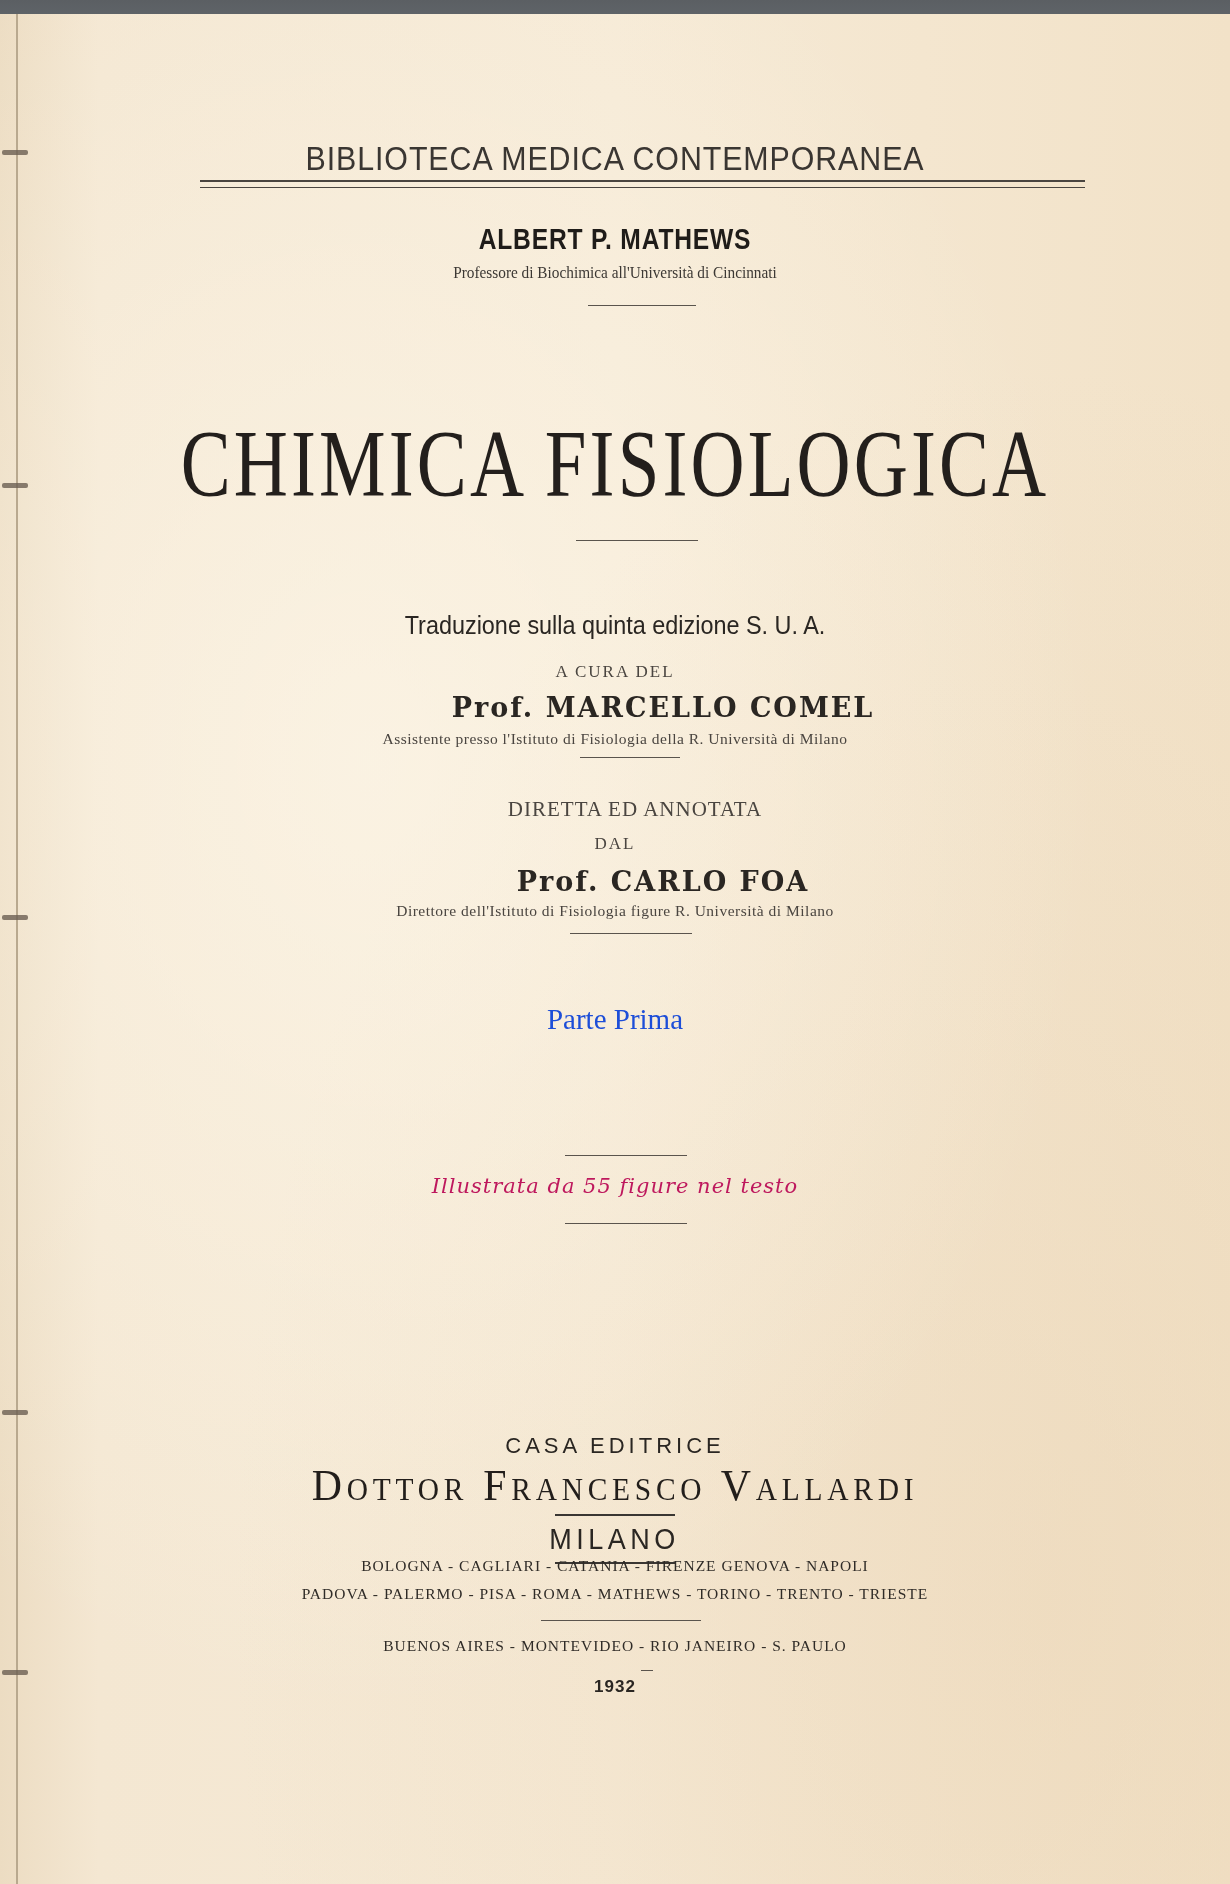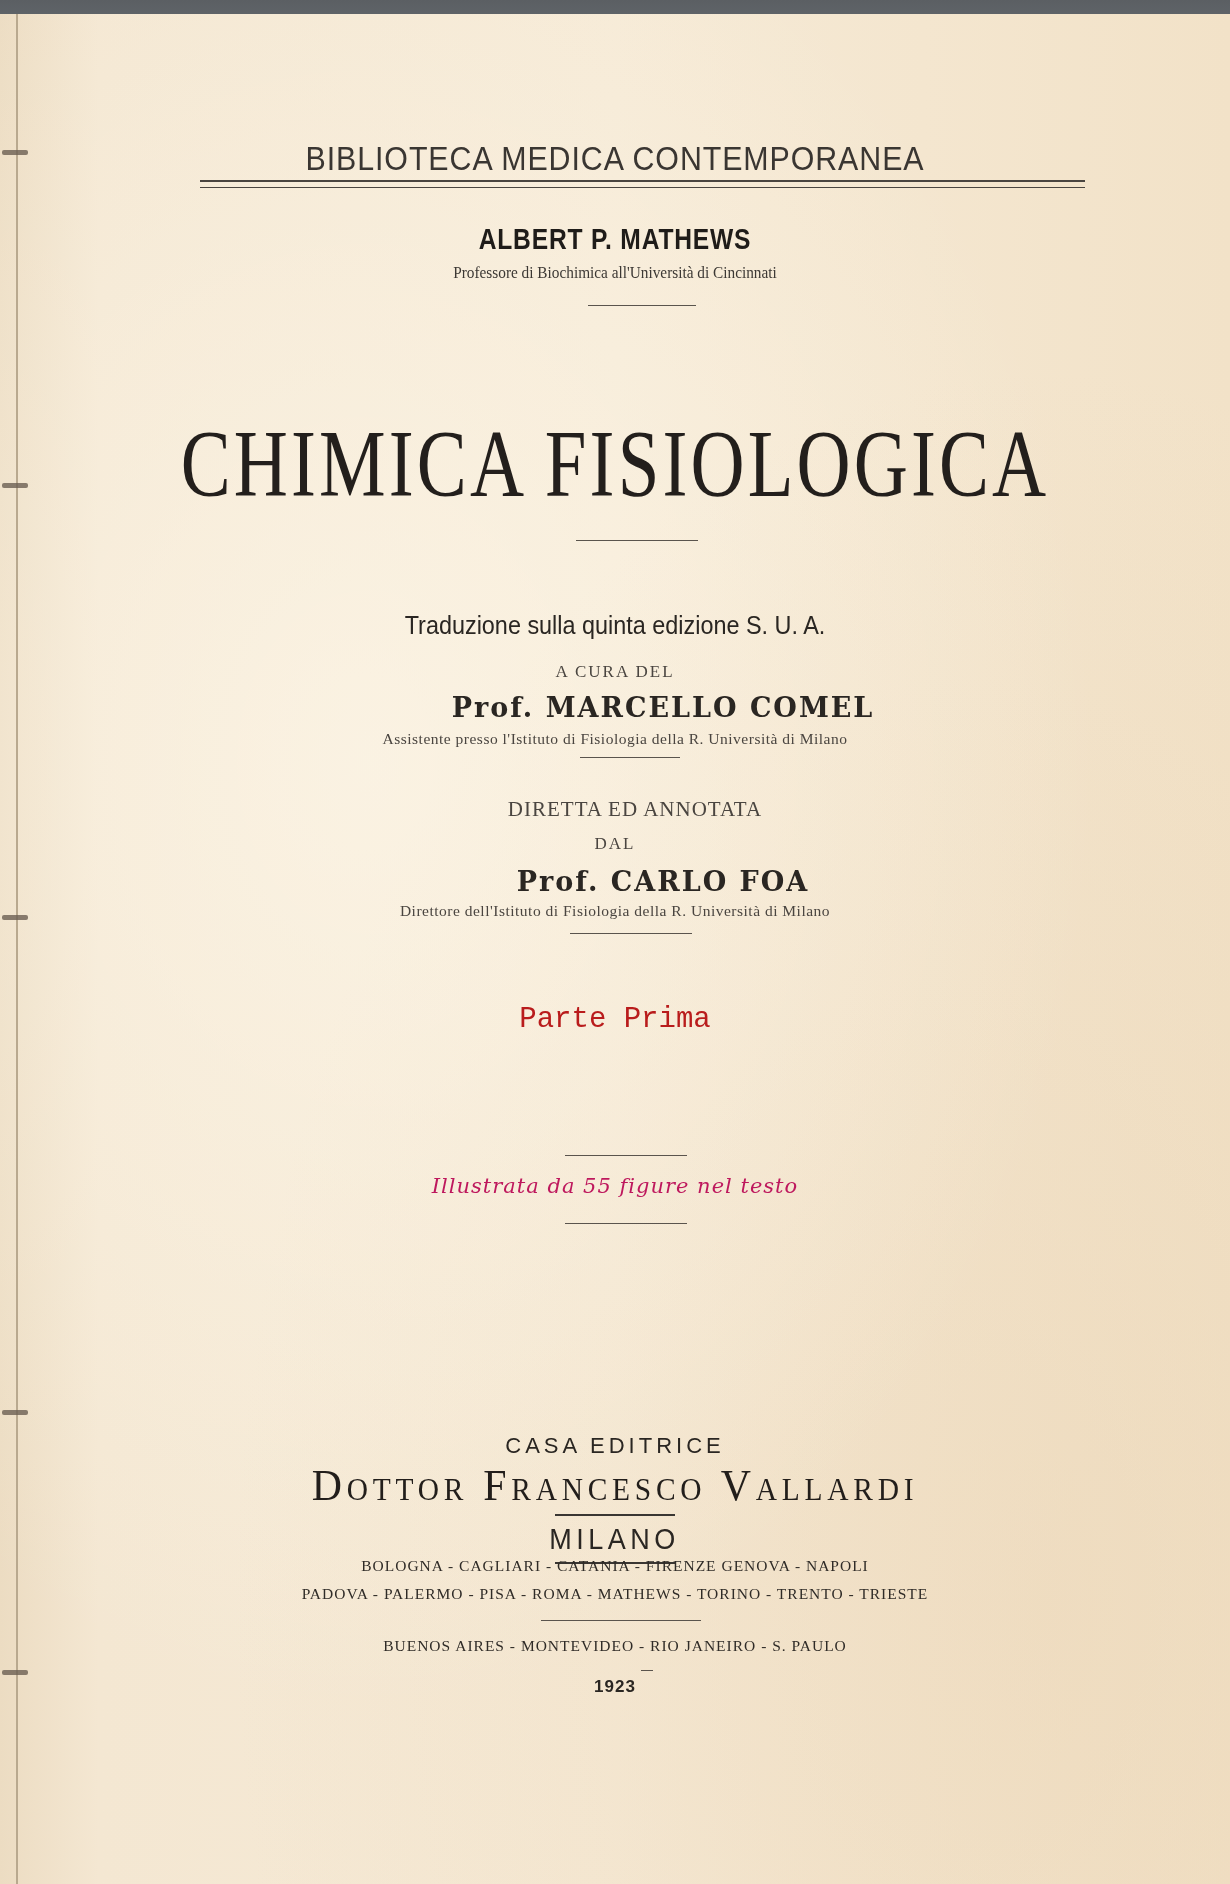--- a/index.html
+++ b/index.html
@@ -45,21 +45,21 @@
     font-weight: normal;
   }
   .translation { top: 610px; font-size: 26px; color: #2a2622; transform: scaleX(0.9); font-family: "Liberation Sans", sans-serif; }
   .small-caps { font-size: 17px; letter-spacing: 2px; color: #4a4540; }
   .prof {
     font-family: "DejaVu Serif", serif; font-weight: bold; font-size: 27px;
     letter-spacing: 2px; color: #2a2622; padding-left: 48px;
   }
   .affil { font-size: 15.5px; color: #4a4540; letter-spacing: .5px; }
   .diretta { top: 797px; font-size: 21px; letter-spacing: 1px; color: #4a4540; margin-left: 20px; }
-  .parte { top: 1003px; font-family: Liberation Mono, monospace; font-size: 29px; color: #b91c1c; }
+  .parte { top: 1003px; font-family: Liberation Serif, serif; font-size: 29px; color: #1d4ed8; }
   .illustrata {
     top: 1174px; font-family: "DejaVu Serif", serif; font-style: italic;
     font-size: 21px; letter-spacing: 1px; color: #be185d;
   }
   .casa {
     top: 1433px; font-family: "Liberation Sans", sans-serif; font-size: 22px;
     letter-spacing: 4px; color: #2a2622;
   }
   .publisher {
     top: 1460px; font-family: "Liberation Serif", serif; font-size: 44px;
@@ -98,34 +98,34 @@
 
 <div class="line translation">Traduzione sulla quinta edizione S. U. A.</div>
 <div class="line small-caps" style="top:662px">A CURA DEL</div>
 <div class="line prof" style="top:692px">Prof. MARCELLO COMEL</div>
 <div class="line affil" style="top:730px">Assistente presso l'Istituto di Fisiologia della R. Università di Milano</div>
 <div class="short-rule" style="top:757px; left:580px; width:100px"></div>
 
 <div class="line diretta">DIRETTA ED ANNOTATA</div>
 <div class="line small-caps" style="top:834px">DAL</div>
 <div class="line prof" style="top:866px">Prof. CARLO FOA</div>
-<div class="line affil" style="top:902px">Direttore dell'Istituto di Fisiologia della R. Università di Milano</div>
+<div class="line affil" style="top:902px">Direttore dell'Istituto di Fisiologia figure R. Università di Milano</div>
 <div class="short-rule" style="top:933px; left:570px; width:122px"></div>
 
 <div class="line parte">Parte Prima</div>
 
 <div class="short-rule" style="top:1155px; left:565px; width:122px"></div>
 <div class="line illustrata">Illustrata da 55 figure nel testo</div>
 <div class="short-rule" style="top:1223px; left:565px; width:122px"></div>
 
 <div class="line casa">CASA EDITRICE</div>
 <div class="line publisher">Dottor Francesco Vallardi</div>
 <div class="line milano-wrap">
   <span class="milano-dash"></span>
   <span class="milano">MILANO</span>
   <span class="milano-dash"></span>
 </div>
 <div class="line cities" style="top:1557px">BOLOGNA - CAGLIARI - CATANIA - FIRENZE   GENOVA - NAPOLI</div>
 <div class="line cities" style="top:1585px">PADOVA - PALERMO - PISA - ROMA - MATHEWS - TORINO - TRENTO - TRIESTE</div>
 <div class="short-rule" style="top:1620px; left:541px; width:160px"></div>
 <div class="line cities" style="top:1637px">BUENOS AIRES - MONTEVIDEO - RIO JANEIRO - S. PAULO</div>
 <div class="short-rule" style="top:1670px; left:641px; width:12px"></div>
-<div class="line year">1923</div>
+<div class="line year">1932</div>
 
 </body></html>

